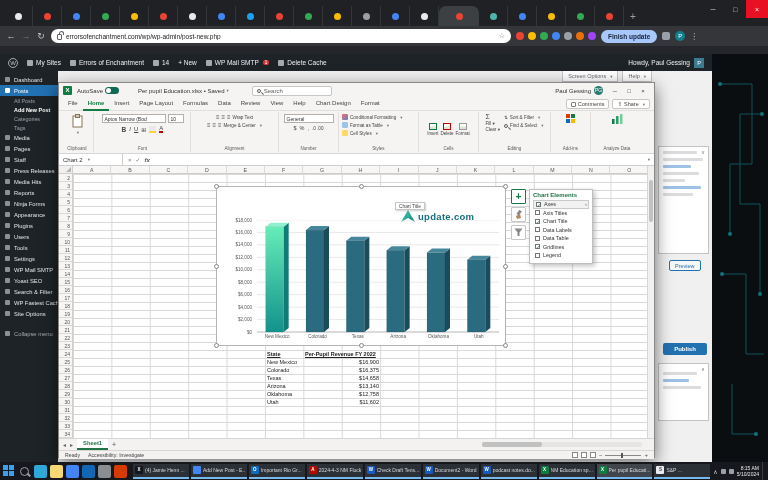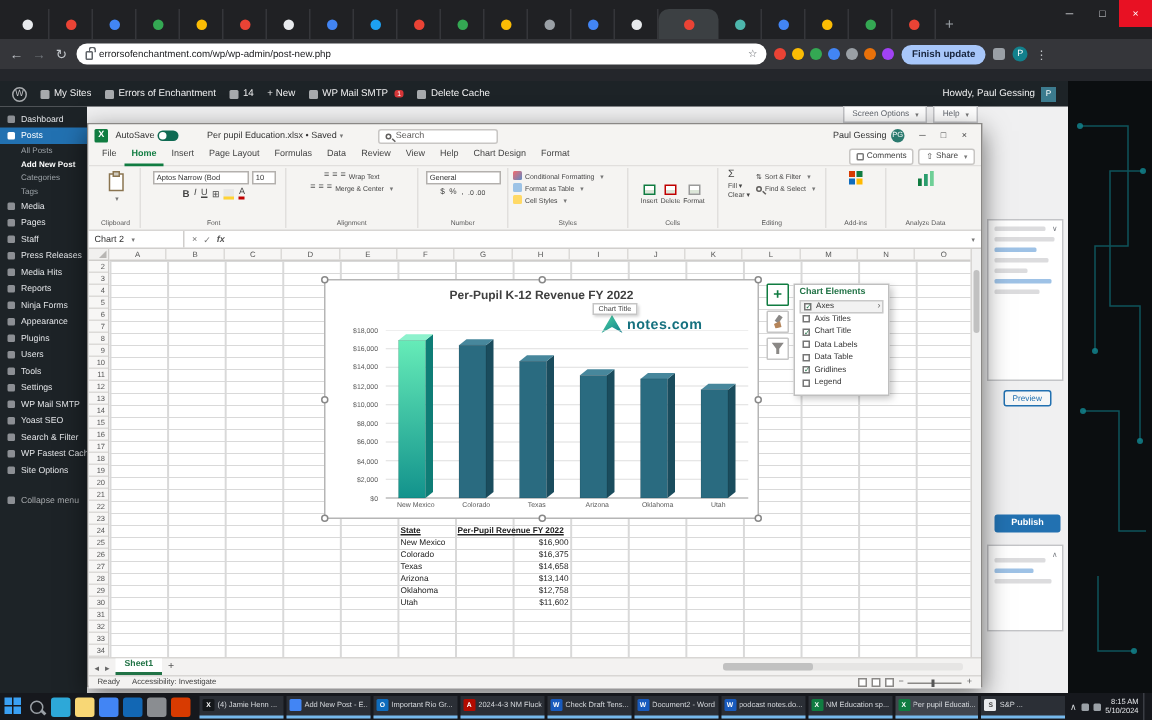--- a/index.html
+++ b/index.html
@@ -735,32 +735,31 @@
         <div class="scell num" style="left: 266px; top: 200px; width: 40px;">$14,658</div>
         <div class="scell " style="left: 194px; top: 208px;">Arizona</div>
         <div class="scell num" style="left: 266px; top: 208px; width: 40px;">$13,140</div>
         <div class="scell " style="left: 194px; top: 216px;">Oklahoma</div>
         <div class="scell num" style="left: 266px; top: 216px; width: 40px;">$12,758</div>
         <div class="scell " style="left: 194px; top: 224px;">Utah</div>
         <div class="scell num" style="left: 266px; top: 224px; width: 40px;">$11,602</div>
       </div>
 
     <div id="chart">
-      <div id="chart-title">Per-Pupil K-12 Revenue FY 2022</div>
       <div id="wmark">
         <svg width="16" height="13">
           <defs>
               <linearGradient id="lg1" x1="0" y1="0" x2="1" y2="1">
                 <stop offset="0" stop-color="#4fd6a5"></stop>
                 <stop offset="1" stop-color="#0f7c8a"></stop>
               </linearGradient>
             </defs>
           <polygon points="1,12 8,0 15,12 8,8" fill="url(#lg1)"></polygon>
         </svg>
-        <span id="wmark-text">notes.com</span>
+        <span id="wmark-text">update.com</span>
       </div>
       <div id="chart-tip">Chart Title</div>
       <div id="ylabels">
           <span style="top: 109.5px;">$0</span>
           <span style="top: 97.0556px;">$2,000</span>
           <span style="top: 84.6111px;">$4,000</span>
           <span style="top: 72.1667px;">$6,000</span>
           <span style="top: 59.7222px;">$8,000</span>
           <span style="top: 47.2778px;">$10,000</span>
           <span style="top: 34.8333px;">$12,000</span>

